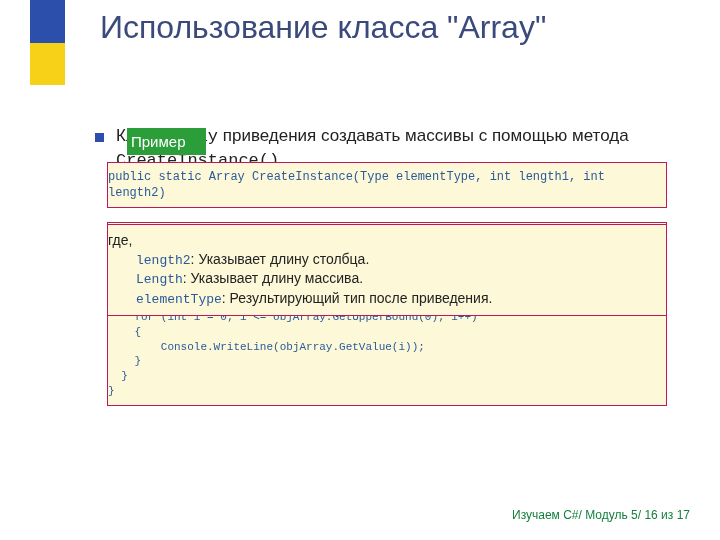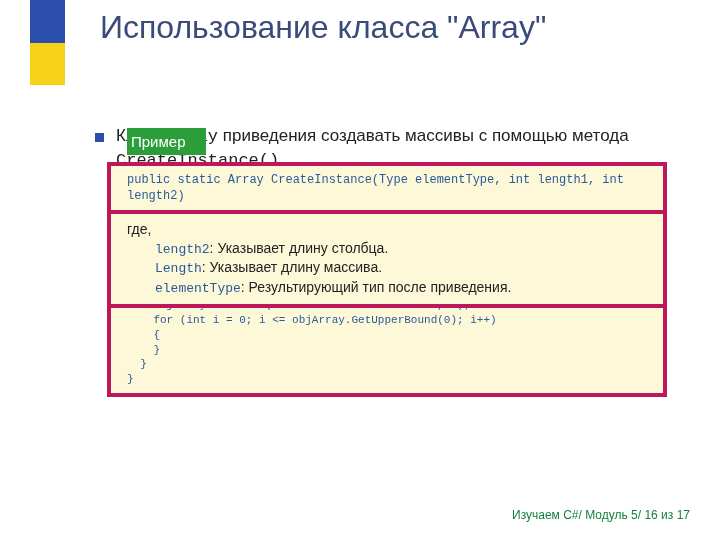--- a/index.html
+++ b/index.html
@@ -59,34 +59,34 @@
     font-size: 15px;
     padding: 5px 20px 5px 4px;
     z-index: 30;
     margin-left: 20px;
   }
   .code-box {
     position: absolute;
     left: 107px;
     width: 560px;
     background: #fdf8d8;
-    border: 4px solid #be185d;
+    border: 1px solid #be185d;
     font-size: 12px;
     line-height: 1.35;
-    padding: 6px 16px;
+    padding: 6px 0;
     z-index: 10;
   }
   .code-sig-box {
     top: 162px;
     font-family: "Courier New", monospace;
     color: #2a5a9c;
     z-index: 20;
   }
   .desc-box {
-    top: 210px;
+    top: 224px;
     z-index: 15;
     color: #222;
     font-size: 14px;
   }
   .desc-box .mono { color: #2a5a9c; font-size: 13px; }
   .big-code-box {
     top: 222px;
     font-family: "Courier New", monospace;
     color: #2a5a9c;
     font-size: 11px;
@@ -139,18 +139,19 @@
   <div>где,</div>
   <div class="indent1"><span class="mono">length2</span><span>: Указывает длину столбца.</span></div>
   <div class="indent1"><span class="mono">Length</span><span>: Указывает длину массива.</span></div>
   <div class="indent1"><span class="mono">elementType</span><span>: Результирующий тип после приведения.</span></div>
 </div>
 
 <div class="code-box big-code-box">
   <div style="white-space:pre">    objArray.SetValue("Business Administration", 4);</div>
   <div style="white-space:pre">    for (int i = 0; i &lt;= objArray.GetUpperBound(0); i++)</div>
   <div style="white-space:pre">    {</div>
+  <div style="white-space:pre">        Console.WriteLine(objArray.GetValue(i));</div>
   <div style="white-space:pre">    }</div>
   <div style="white-space:pre">  }</div>
   <div style="white-space:pre">}</div>
 </div>
 
 <div class="footer">Изучаем C#/ Модуль 5/ 16 из 17</div>
 
 </body></html>

